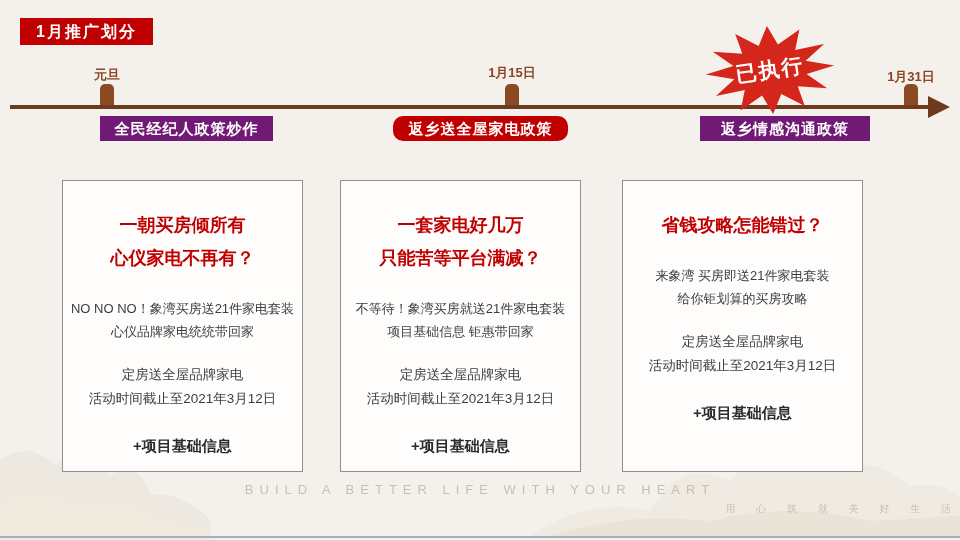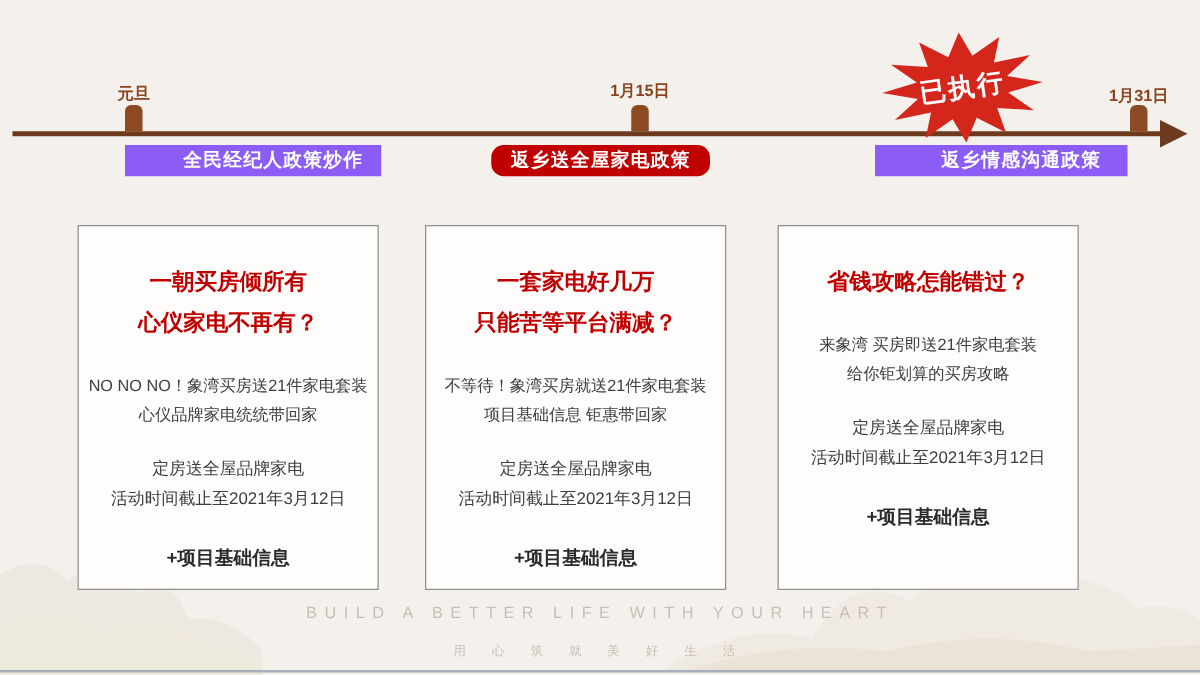--- a/index.html
+++ b/index.html
@@ -30,21 +30,21 @@
     background:#8c4a22; border-radius:5px 5px 0 0;
   }
   .tl-date {
     position:absolute; width:80px; text-align:center;
     font-size:13px; color:#8a4420; font-weight:bold;
   }
   .tl-label {
     position:absolute; top:116px; height:25px; line-height:25px; text-align:center;
     color:#fff; font-weight:bold; font-size:15px; letter-spacing:1px;
   }
-  .tl-label.gray { background:#8b5cf6;padding-left:32px; }
+  .tl-label.gray { background:#701a75; }
   .tl-label.red  { background:#c00000; }
 
   
   .stamp { position:absolute; left:703px; top:24px; width:134px; height:92px; transform:rotate(-4deg); }
   .stamp svg { position:absolute; left:0; top:0; width:100%; height:100%; }
   .stamp .stamp-text {
     position:absolute; left:0; top:0; width:100%; height:100%;
     display:flex; align-items:center; justify-content:center;
     color:#fff; font-size:21px; font-weight:bold; letter-spacing:2px;
     transform:rotate(-4deg);
@@ -60,39 +60,40 @@
   .card-body  { margin-top:22px; color:#3d3d3d; font-size:13px; line-height:23px; }
   .card-offer { margin-top:20px; color:#3d3d3d; font-size:13.5px; line-height:24px; }
   .card-extra { margin-top:26px; color:#2b2b2b; font-size:15px; font-weight:bold; }
 
   
   .footer-en {
     position:absolute; top:482px; left:0; width:100%; text-align:center;
     font-size:13px; letter-spacing:6px; color:#c7bfb3;
   }
   .footer-cn {
-    position:absolute; top:514px; left:0; width:100%; text-align:center;
+    position:absolute; top:502px; left:0; width:100%; text-align:right;
     font-size:10px; letter-spacing:9px; color:#c7bfb3;
   }
   .bottom-line { position:absolute; top:536px; left:0; width:100%; height:2px; background:#a7aebc; }
 </style>
 </head>
 <body>
 
 <div class="slide">
 
   <svg class="wm" style="left:0;bottom:0;" width="210" height="120" viewBox="0 0 210 120">
     <path d="M0,120 L0,40 Q30,20 55,45 Q90,15 110,55 Q140,40 150,75 Q180,70 210,100 L210,120 Z" fill="#e9e2d5" opacity="0.55"></path>
     <path d="M0,120 L0,80 Q40,60 80,85 Q120,70 160,95 L210,110 L210,120 Z" fill="#efe9dd" opacity="0.7"></path>
   </svg>
   <svg class="wm" style="right:0;bottom:4px;" width="430" height="110" viewBox="0 0 430 110">
     <path d="M0,110 Q60,70 120,85 Q150,30 200,55 Q240,10 290,45 Q340,25 380,60 Q410,55 430,70 L430,110 Z" fill="#ece5d8" opacity="0.55"></path>
     <path d="M20,110 Q100,85 180,95 Q260,75 340,95 L430,90 L430,110 Z" fill="#e6ded0" opacity="0.6"></path>
   </svg>
 
+  <div class="badge">1月推广划分</div>
 
   <div class="tl-line"></div>
   <div class="tl-arrow"></div>
 
   <div class="tl-date" style="left:67px; top:66px;">元旦</div>
   <div class="tl-marker" style="left:100px;"></div>
   <div class="tl-label gray" style="left:100px; width:173px;">全民经纪人政策炒作</div>
 
   <div class="tl-date" style="left:472px; top:64px;">1月15日</div>
   <div class="tl-marker" style="left:505px;"></div>

